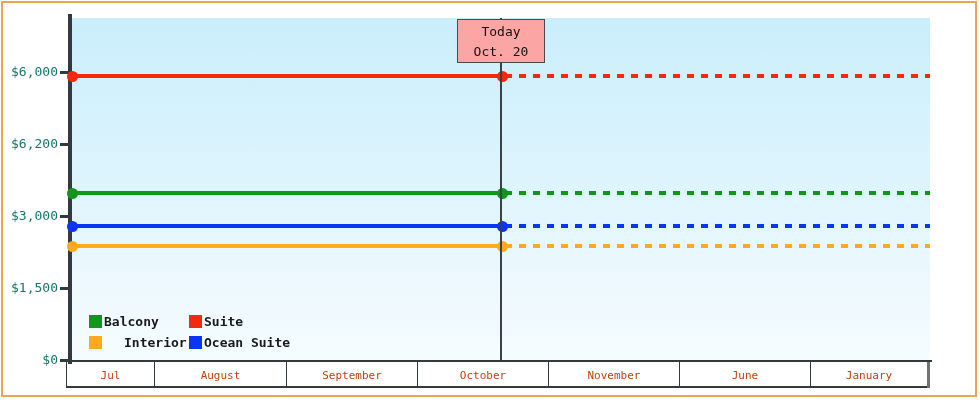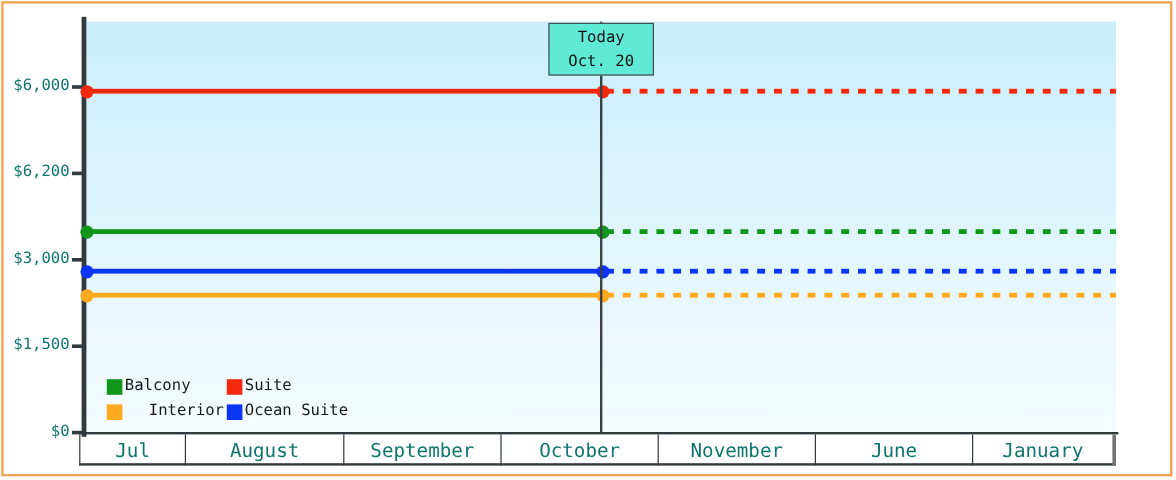--- a/index.html
+++ b/index.html
@@ -98,21 +98,21 @@
     background: #3b4245;
   }
   #today-box {
     position: absolute;
     left: 457px;
     top: 19px;
     width: 88px;
     height: 44px;
     box-sizing: border-box;
     border: 1px solid #4a4a4a;
-    background: #5eead4;
+    background: #fca5a5;
     text-align: center;
     font-size: 13px;
     line-height: 20px;
     color: #111;
     padding-top: 2px;
     font-family: "DejaVu Sans Mono", monospace;
   }
   #today-box div { white-space: nowrap; }
 
   
@@ -124,21 +124,22 @@
     color: #1a1a1a;
     font-family: "DejaVu Sans Mono", monospace;
   }
   .legend-row {
     display: flex;
     align-items: center;
     height: 21px;
   }
   .legend-item {
     display: flex;
-    align-items: flex-end;
+    align-items: center;
+    font-weight: bold;
   }
   .legend-swatch {
     width: 13px;
     height: 13px;
     display: inline-block;
   }
   .legend-label {
     margin-left: 2px;
     white-space: nowrap;
   }
@@ -153,22 +154,22 @@
     display: flex;
     border-bottom: 2px solid #333a3d;
     box-sizing: border-box;
   }
   .month-cell {
     border-right: 1px solid #333a3d;
     box-sizing: border-box;
     display: flex;
     align-items: center;
     justify-content: center;
-    font-size: 16px;
-    color: #0f766e;
+    font-size: 11px;
+    color: #c2410c;
     height: 26px;
     font-family: "DejaVu Sans Mono", monospace;
   }
   .month-cell:first-child { border-left: 1px solid #333a3d; }
   .month-cell:last-child { border-right: 3px solid #737373; }
 </style>
 </head>
 <body>
 
 <div class="outer-border"></div>

